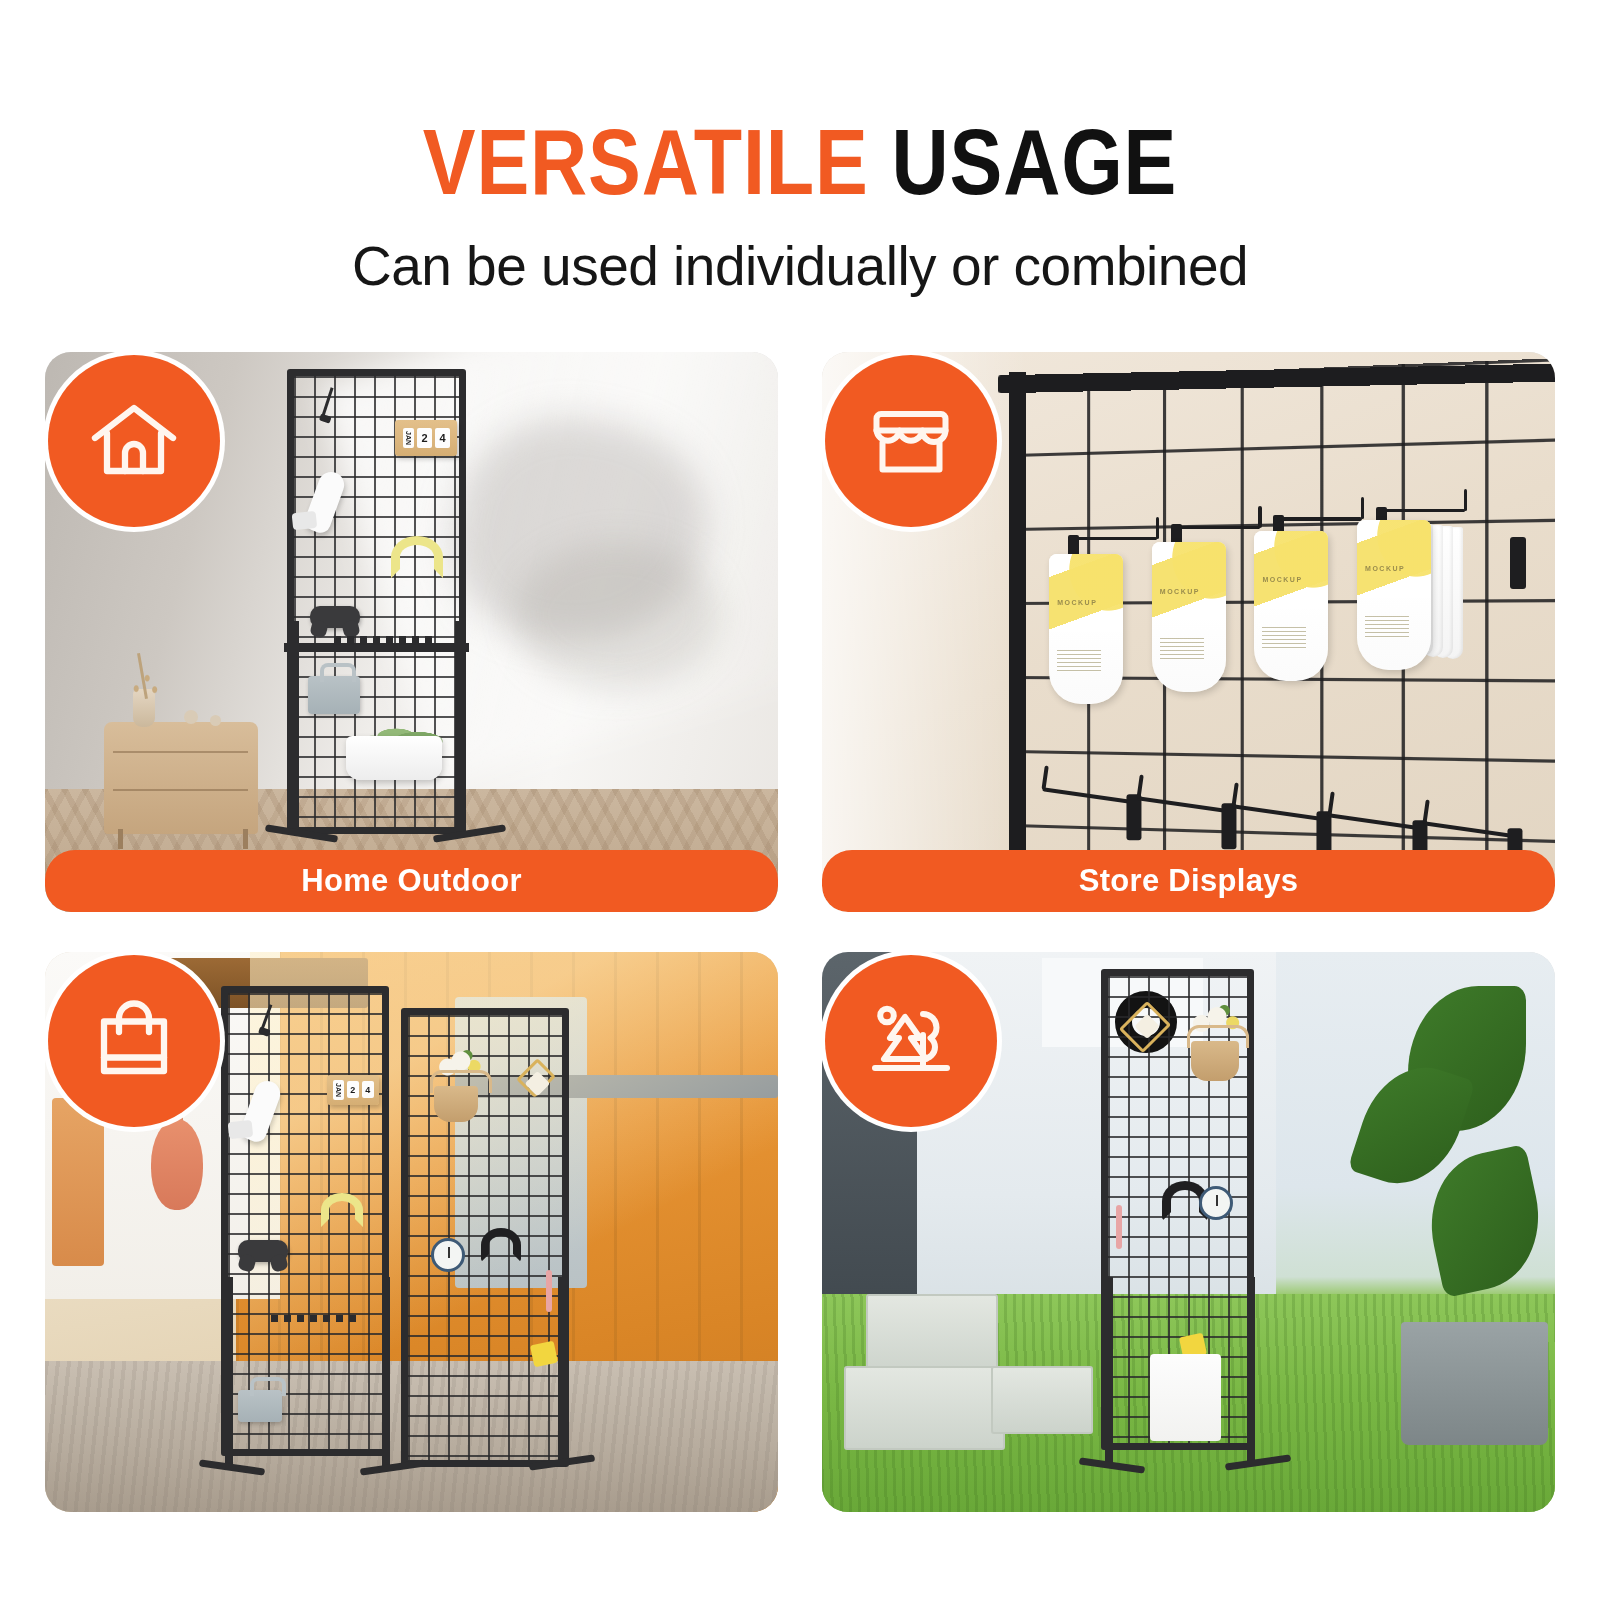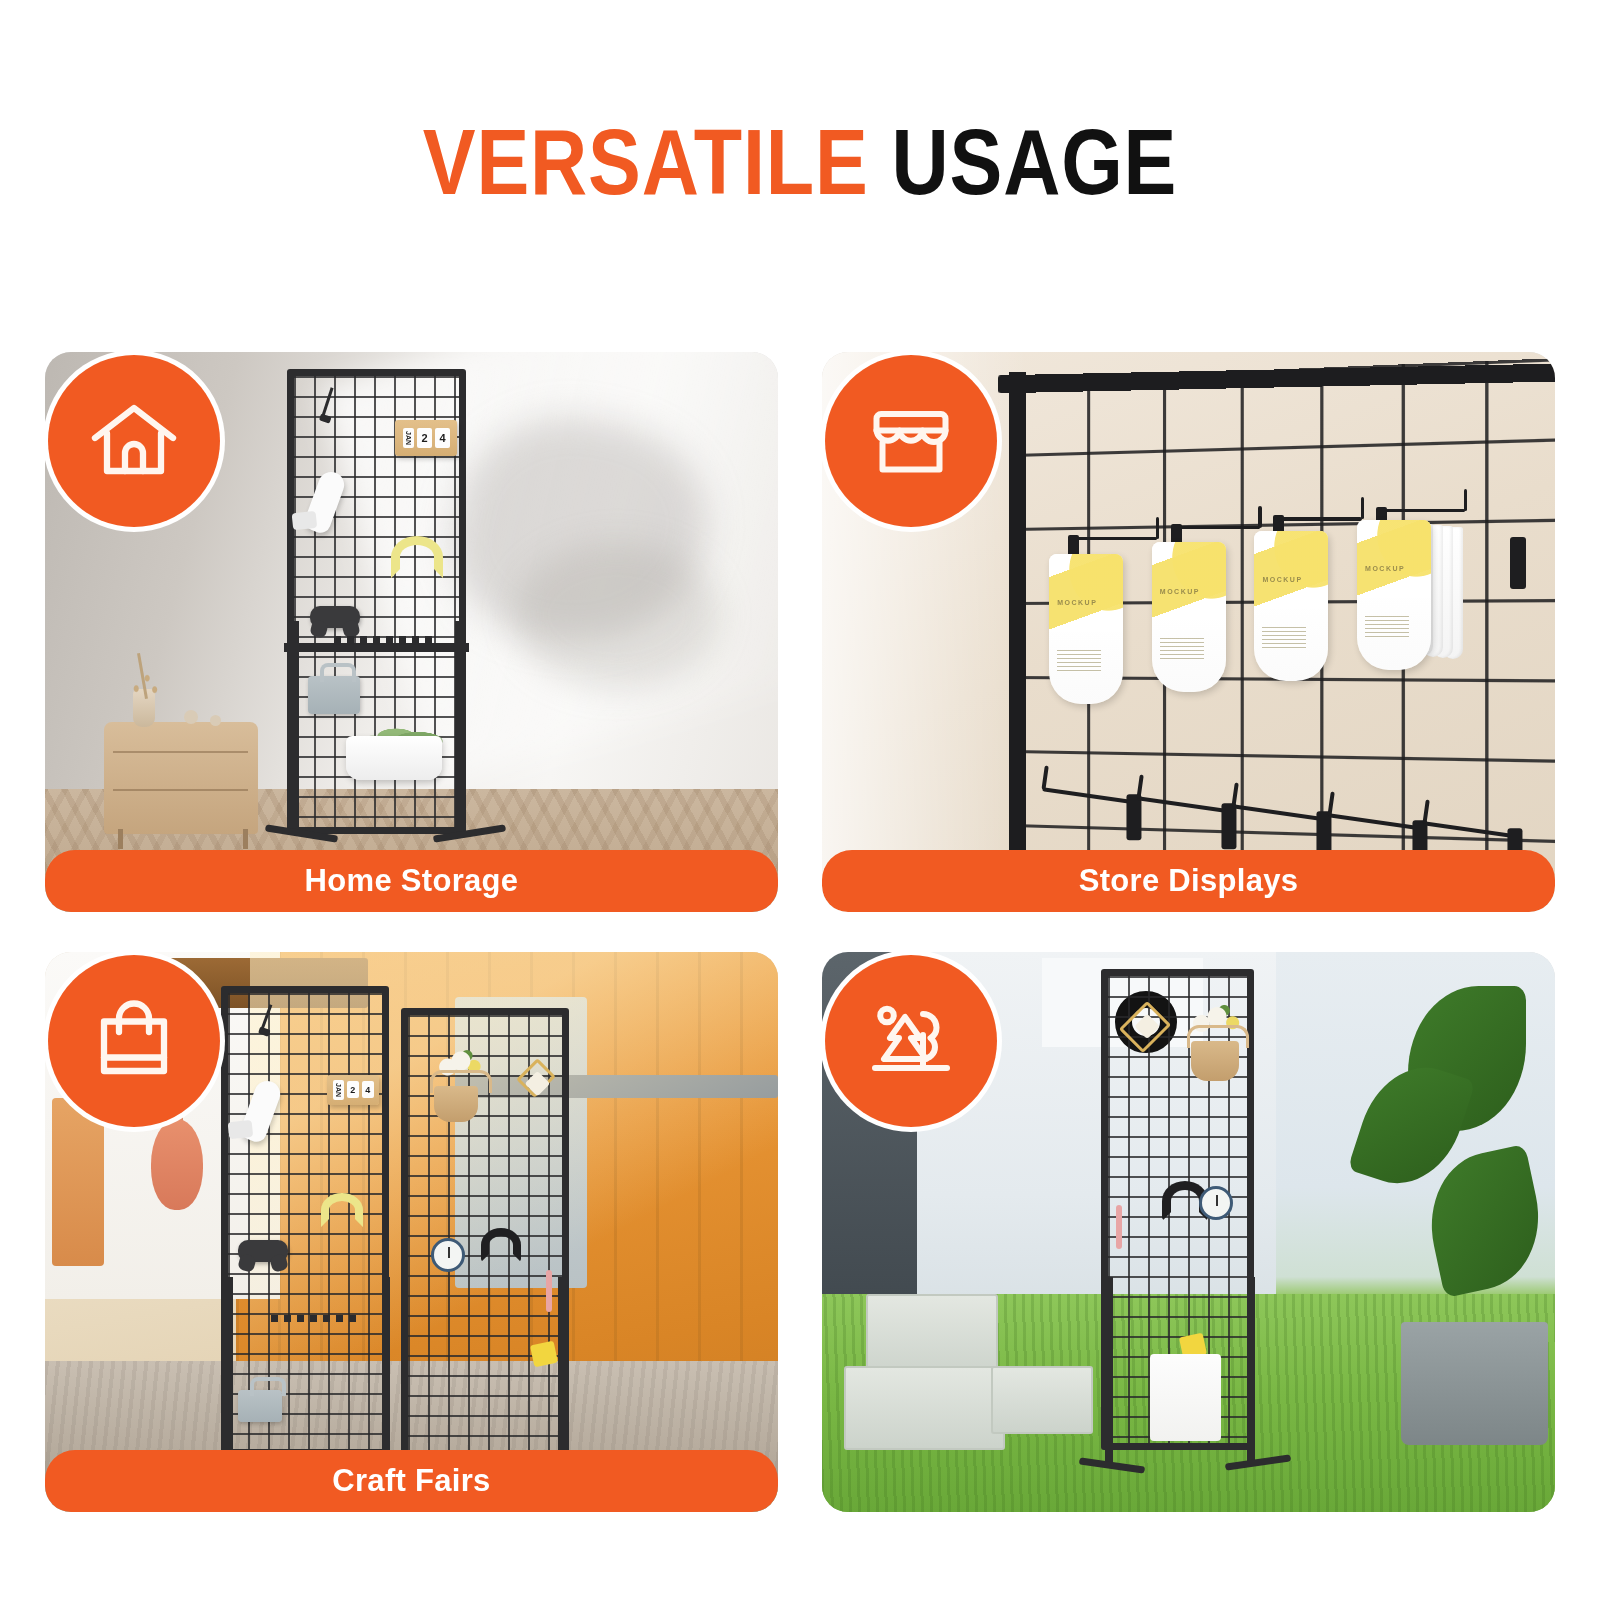--- a/index.html
+++ b/index.html
@@ -450,20 +450,21 @@
 </head>
 <body>
 
 <div class="page">
 
   <div class="header">
     <div class="title">
       <span class="t1">VERSATILE</span>
       <span class="t2">USAGE</span>
     </div>
+    <div class="subtitle">Can be used individually or combined</div>
   </div>
 
   <div class="cards">
 
     <div class="card">
       <div class="photo">
         <div class="scene">
           <div class="s1-wall"></div>
           <div class="s1-shadow1"></div>
           <div class="s1-shadow2"></div>
@@ -505,21 +506,21 @@
         </div>
       </div>
       <div class="badge">
         <svg viewBox="0 0 64 64" fill="none" stroke="#fff6ef" stroke-width="4.2" stroke-linecap="round" stroke-linejoin="round">
           <path d="M6 30 L32 10 L58 30"></path>
           <path d="M14 27 V52 H50 V27"></path>
           <path d="M26 52 V40 a6 6 0 0 1 12 0 V52"></path>
         </svg>
       </div>
       <div class="caption">
-        <span class="caption-text">Home Storage</span>
+        <span class="caption-text">Home Outdoor</span>
       </div>
     </div>
 
     <div class="card">
       <div class="photo">
         <div class="scene">
           <div class="s2-wall"></div>
           <div class="s2-wallhl"></div>
           <div class="s2-grid"></div>
           <div class="s2-frame-top"></div>
@@ -639,23 +640,20 @@
           <div class="rack-foot" style="left:66%; top:90.5%; width:9%; transform:rotate(-8deg);"></div>
         </div>
       </div>
       <div class="badge">
         <svg viewBox="0 0 64 64" fill="none" stroke="#fff6ef" stroke-width="4.2" stroke-linecap="round" stroke-linejoin="round">
           <path d="M12 19 h40 v33 H12 z"></path>
           <path d="M22 26 V17 a10 10 0 0 1 20 0 v9"></path>
           <path d="M12 43 h40"></path>
         </svg>
       </div>
-      <div class="caption bottomrow">
-        <span class="caption-text">Craft Fairs</span>
-      </div>
     </div>
 
     <div class="card">
       <div class="photo">
         <div class="scene">
           <div class="s4-bg"></div>
           <div class="s4-building"></div>
           <div class="s4-dark"></div>
           <div class="s4-whiteboard"></div>
           <div class="s4-ring"></div>

